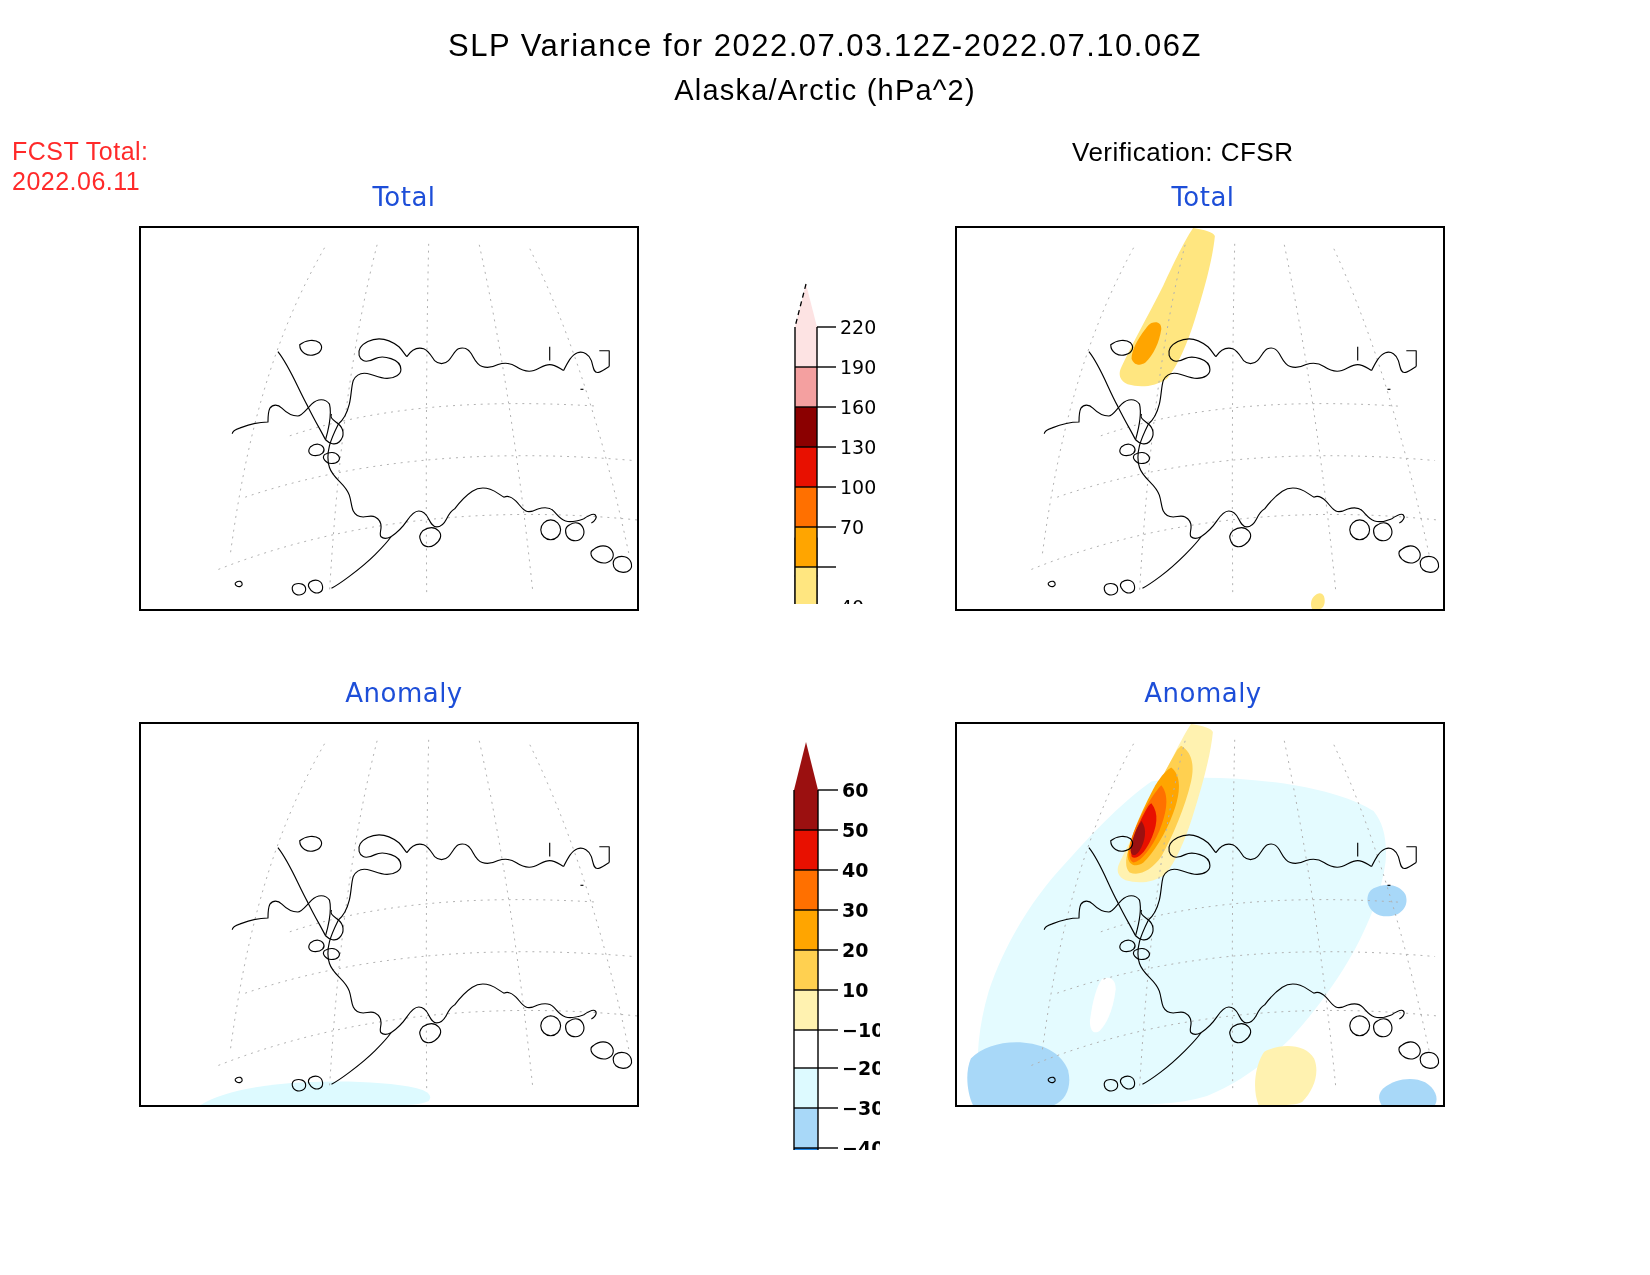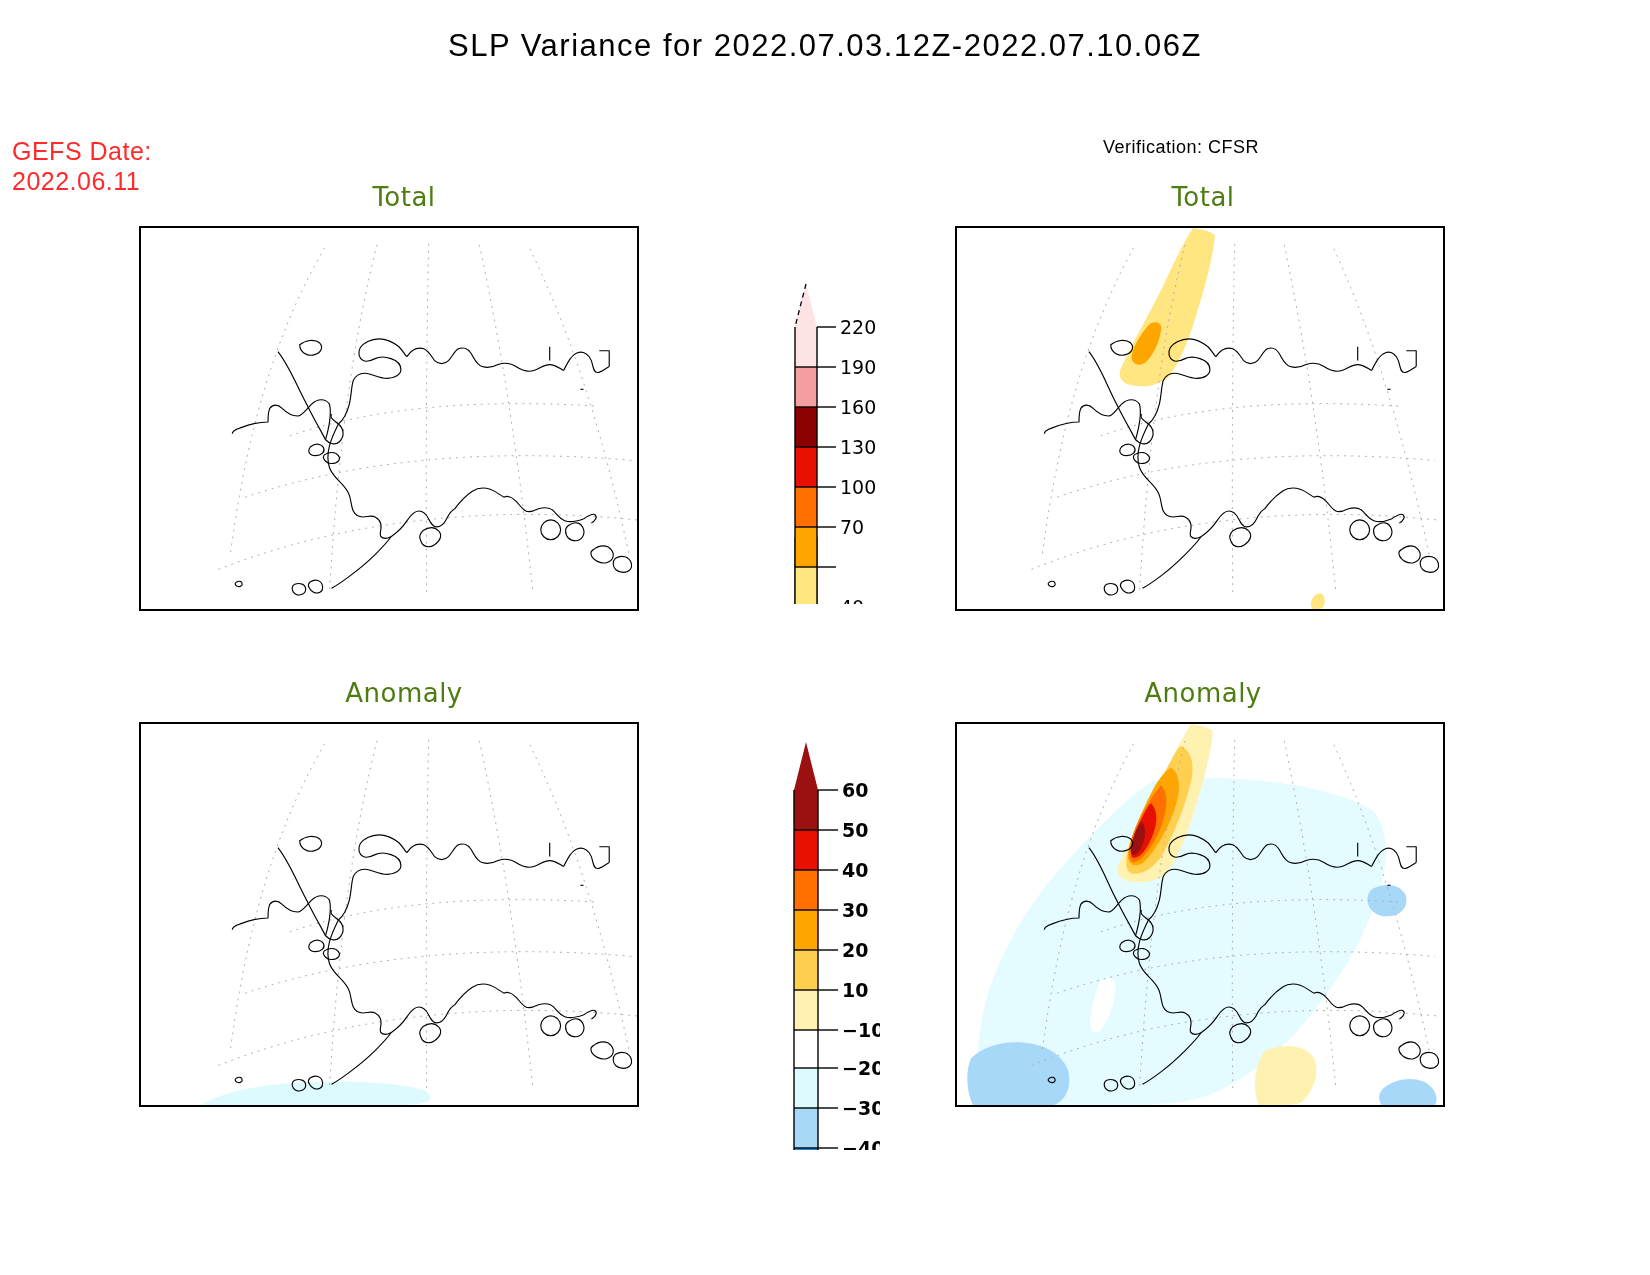--- a/index.html
+++ b/index.html
@@ -46,27 +46,27 @@
     left: 12px; top: 166px;
     font-size: 25px;
     color: #ff2a2a;
     line-height: 30px;
   }
   #model-label {
     left: 176px; top: 137px;
     font-size: 26px;
   }
   #verif-label {
-    left: 1103px; top: 137px;
-    font-size: 18px;
+    left: 1072px; top: 137px;
+    font-size: 26px;
   }
   .panel-title {
     position: absolute;
     font-size: 26px;
-    color: #4d7c0f;
+    color: #1d4ed8;
     white-space: pre;
     text-align: center;
     letter-spacing: 0.5px;
   }
   #pt-tl { left: 148px; top: 182px; width: 512px; }
   #pt-tr { left: 958px; top: 182px; width: 490px; }
   #pt-bl { left: 148px; top: 678px; width: 512px; }
   #pt-br { left: 958px; top: 678px; width: 490px; }
 
   .map-panel {
@@ -86,22 +86,23 @@
   #cbar-top { left: 700px; top: 254px; width: 180px; height: 350px; }
   #cbar-bot { left: 700px; top: 690px; width: 180px; height: 460px; font-weight: bold; }
   .cbar-wrap svg { display: block; width: 100%; height: 100%; }
 </style>
 </head>
 <body>
 
 <div id="page">
 
   <div class="txt" id="title-line1">SLP Variance for 2022.07.03.12Z-2022.07.10.06Z</div>
-
-  <div class="txt" id="fcst-label">GEFS Date:</div>
+  <div class="txt" id="title-line2">Alaska/Arctic (hPa^2)</div>
+
+  <div class="txt" id="fcst-label">FCST Total:</div>
   <div class="txt" id="fcst-date">2022.06.11</div>
 
   <div class="txt" id="verif-label">Verification: CFSR</div>
 
   <div class="panel-title" id="pt-tl">Total</div>
   <div class="panel-title" id="pt-tr">Total</div>
   <div class="panel-title" id="pt-bl">Anomaly</div>
   <div class="panel-title" id="pt-br">Anomaly</div>
 
   <div class="map-panel" id="panel-tl">

